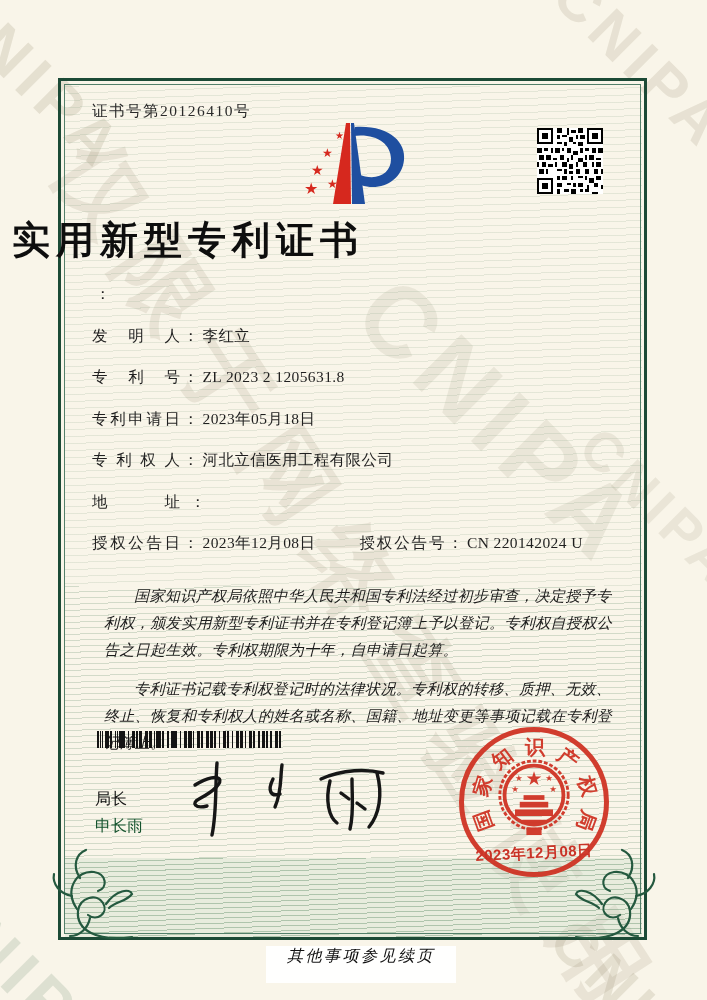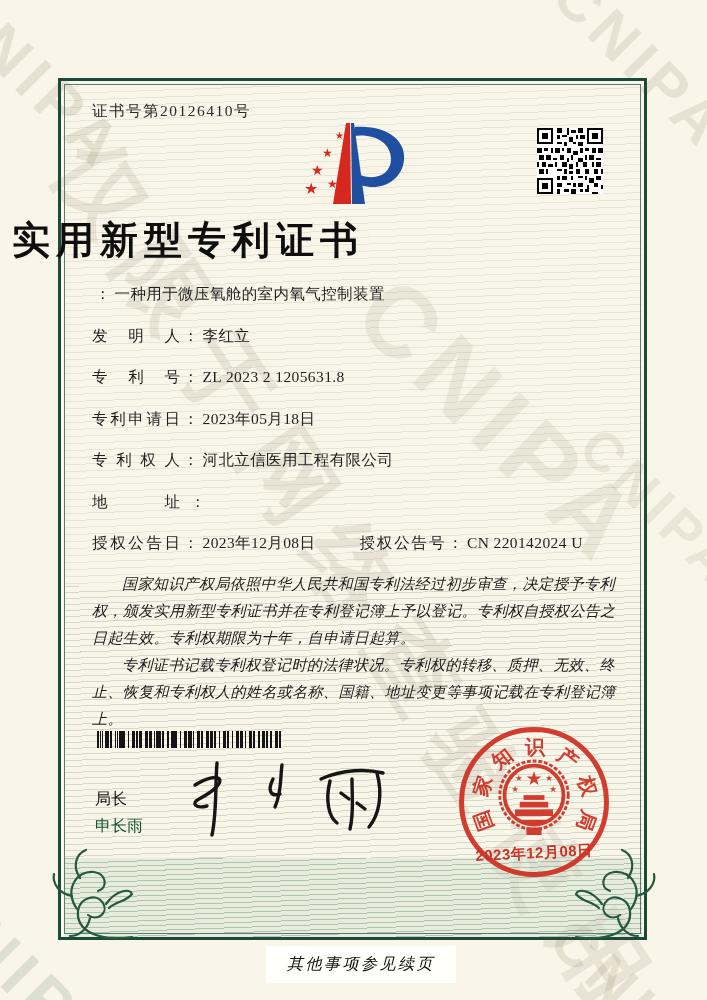--- a/index.html
+++ b/index.html
@@ -54,21 +54,21 @@
   .flabel{display:inline-block;width:88px;text-align:justify;text-align-last:justify;flex:none;}
   .fcolon{flex:none;margin:0 4px 0 3px;}
   .fvalue{letter-spacing:.4px;}
   .fgroup{display:flex;}
   .fgroup2{display:flex;margin-left:44px;}
   .fgroup2 .flabel{width:85px;}
 
   
   .legal{position:absolute;left:92px;top:571px;width:533px;z-index:2;
          font-size:15px;line-height:27px;font-style:italic;color:#1b1b1b;letter-spacing:.4px;}
-  .legal p{margin:0;text-indent:2em;}
+  .legal p{margin:12px;text-indent:2em;}
 
   
   .barcode{position:absolute;left:97px;top:731px;width:184px;height:17px;z-index:2;
     background:
       repeating-linear-gradient(90deg,#141414 0 2px,rgba(0,0,0,0) 2px 5px,#141414 5px 6px,rgba(0,0,0,0) 6px 9px,#141414 9px 12px,rgba(0,0,0,0) 12px 13px),
       repeating-linear-gradient(90deg,rgba(0,0,0,0) 0 3px,#141414 3px 4px,rgba(0,0,0,0) 4px 8px,#141414 8px 10px,rgba(0,0,0,0) 10px 17px);}
 
   
   .signer-title{position:absolute;left:95px;top:789px;font-size:16px;z-index:3;
                 font-family:"Liberation Sans","DejaVu Sans",sans-serif;color:#101010;}
@@ -89,21 +89,21 @@
 
   
   .floral{position:absolute;z-index:3;}
   .floral-left{left:42px;top:848px;}
   .floral-right{left:574px;top:848px;transform:scaleX(-1);}
 
   
   .pagenum{position:absolute;left:0;right:0;top:911px;text-align:center;
            font-size:13px;letter-spacing:2px;color:#222;z-index:4;}
   .footer-box{position:absolute;left:266px;top:946px;width:190px;height:37px;z-index:4;
-              background:rgba(255,255,255,.92);display:flex;align-items:center;justify-content:center;
+              background:rgba(255,255,255,.92);display:flex;align-items:flex-start;justify-content:center;
               font-size:16px;font-style:italic;letter-spacing:2.5px;color:#111;}
 </style>
 </head>
 <body>
 
 <div class="page">
 
   <span class="wm wm-r45 wm1">CNIPA</span>
   <span class="wm wm-r45 wm2">CNIPA</span>
   <span class="wm wm-r45 wm3">CNIPA</span>
@@ -166,21 +166,20 @@
       <rect x="1" y="23" width="5" height="5" fill="#fff"></rect>
       <rect x="2" y="24" width="3" height="3" fill="#000"></rect>
     <path fill="#000" d="M9 0h2v2h-2z M13 0h1v3h-1z M15 1h2v1h-2z M18 0h2v2h-2z M9 3h1v2h-1z M11 3h2v1h-2z M14 4h2v2h-2z M17 3h1v2h-1z M19 3h2v2h-2z M9 6h2v1h-2z M12 6h1v2h-1z M16 6h1v1h-1z M18 6h2v2h-2z M0 9h2v2h-2z M3 9h2v1h-2z M6 9h1v2h-1z M8 9h2v2h-2z M11 9h1v1h-1z M13 9h2v2h-2z M16 10h2v2h-2z M19 9h1v2h-1z M21 9h2v1h-2z M24 9h2v2h-2z M27 9h2v2h-2z M1 12h2v2h-2z M4 12h2v2h-2z M7 13h2v1h-2z M10 12h2v2h-2z M13 13h1v2h-1z M15 12h1v2h-1z M18 13h2v2h-2z M21 12h1v2h-1z M23 12h2v2h-2z M26 13h2v1h-2z M0 15h1v2h-1z M2 15h2v2h-2z M5 16h2v1h-2z M8 15h1v2h-1z M11 15h2v2h-2z M14 16h2v2h-2z M17 15h1v2h-1z M20 15h2v2h-2z M24 15h1v2h-1z M26 15h2v2h-2z M1 18h2v2h-2z M4 18h1v2h-1z M9 18h2v1h-2z M12 18h1v2h-1z M14 19h2v1h-2z M17 18h2v2h-2z M21 18h2v2h-2z M25 18h2v2h-2z M28 18h1v2h-1z M9 21h1v2h-1z M11 21h2v2h-2z M15 21h1v2h-1z M18 21h2v1h-2z M21 21h1v2h-1z M23 22h2v2h-2z M26 21h2v2h-2z M9 24h2v2h-2z M13 24h2v1h-2z M16 24h1v2h-1z M18 24h2v2h-2z M22 25h1v2h-1z M25 24h2v2h-2z M28 25h1v2h-1z M9 27h1v2h-1z M12 27h2v1h-2z M15 27h2v2h-2z M19 27h1v1h-1z M21 27h2v1h-2z M24 28h3v1h-3z"></path>
   </svg>
 
   <div class="title">实用新型专利证书</div>
 
   <div class="fields">
     <div class="frow">
         <span class="fcolon">：</span>
-        <span class="fvalue">一种用于微压氧舱的室内氧气控制装置</span>
     </div>
     <div class="frow">
       <span class="flabel">发明人</span>
         <span class="fcolon">：</span>
         <span class="fvalue">李红立</span>
     </div>
     <div class="frow">
       <span class="flabel">专利号</span>
         <span class="fcolon">：</span>
         <span class="fvalue">ZL 2023 2 1205631.8</span>

